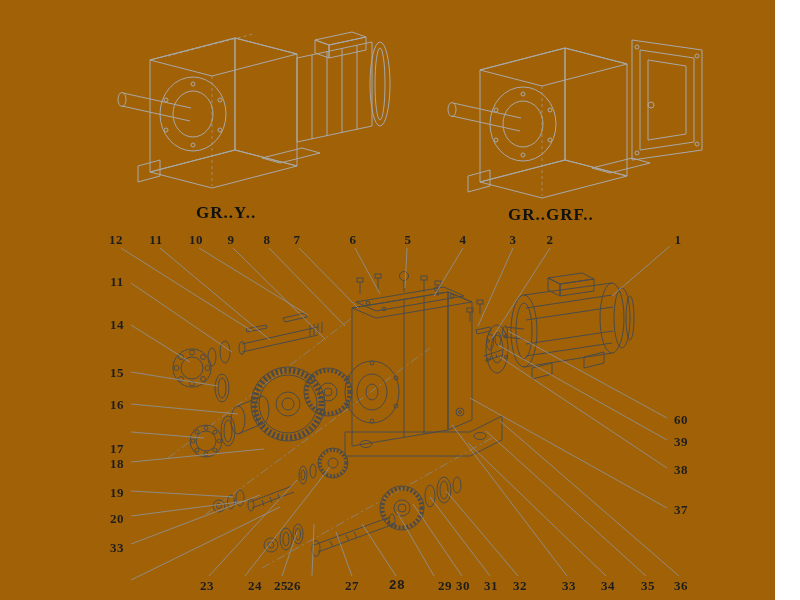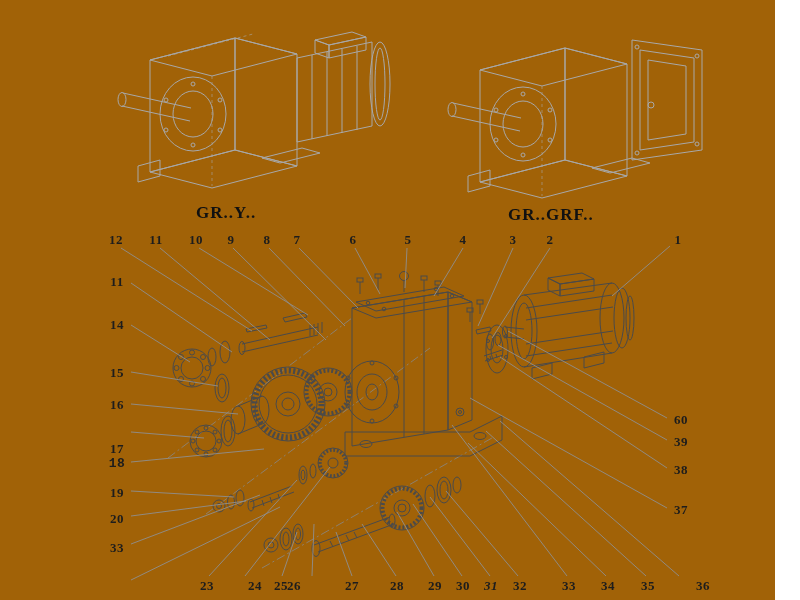--- a/index.html
+++ b/index.html
@@ -345,38 +345,38 @@
       <span class="callout" style="left: 267px; top: 239px;">8</span>
       <span class="callout" style="left: 231px; top: 239px;">9</span>
       <span class="callout" style="left: 196px; top: 239px;">10</span>
       <span class="callout" style="left: 156px; top: 239px;">11</span>
       <span class="callout" style="left: 116px; top: 239px;">12</span>
       <span class="callout" style="left: 117px; top: 281px;">11</span>
       <span class="callout" style="left: 117px; top: 324px;">14</span>
       <span class="callout" style="left: 117px; top: 372px;">15</span>
       <span class="callout" style="left: 117px; top: 404px;">16</span>
       <span class="callout" style="left: 117px; top: 432px; margin-top: 16px;">17</span>
-      <span class="callout" style="left: 117px; top: 463px; font-family: Liberation Mono, monospace;">18</span>
+      <span class="callout" style="left: 117px; top: 463px;">18</span>
       <span class="callout" style="left: 117px; top: 492px; font-family: Liberation Serif, serif;">19</span>
       <span class="callout" style="left: 117px; top: 518px; text-align: center;">20</span>
       <span class="callout" style="left: 117px; top: 547px;">33</span>
       <span class="callout" style="left: 117px; top: 595px; margin-top: 46px;">22</span>
       <span class="callout" style="left: 207px; top: 585px;">23</span>
       <span class="callout" style="left: 243px; top: 585px; margin-left: 12px;">24</span>
       <span class="callout" style="left: 281px; top: 585px;">25</span>
       <span class="callout" style="left: 294px; top: 585px;">26</span>
       <span class="callout" style="left: 352px; top: 585px;">27</span>
-      <span class="callout" style="left: 397px; top: 585px;">28</span>
-      <span class="callout" style="left: 435px; top: 585px;">29</span>
+      <span class="callout" style="left: 397px; top: 585px; font-family: Liberation Mono, monospace;">28</span>
+      <span class="callout" style="left: 445px; top: 585px;">29</span>
       <span class="callout" style="left: 463px; top: 585px;">30</span>
-      <span class="callout" style="left: 491px; top: 585px; font-style: italic;">31</span>
+      <span class="callout" style="left: 491px; top: 585px;">31</span>
       <span class="callout" style="left: 520px; top: 585px;">32</span>
       <span class="callout" style="left: 569px; top: 585px;">33</span>
       <span class="callout" style="left: 608px; top: 585px;">34</span>
       <span class="callout" style="left: 648px; top: 585px; text-align: right;">35</span>
-      <span class="callout" style="left: 681px; top: 585px; margin-left: 22px;">36</span>
+      <span class="callout" style="left: 681px; top: 585px;">36</span>
       <span class="callout" style="left: 681px; top: 509px;">37</span>
       <span class="callout" style="left: 681px; top: 469px;">38</span>
       <span class="callout" style="left: 681px; top: 441px;">39</span>
       <span class="callout" style="left: 681px; top: 419px;">60</span>
     </div>
 
 </div>
 
 </body></html>

